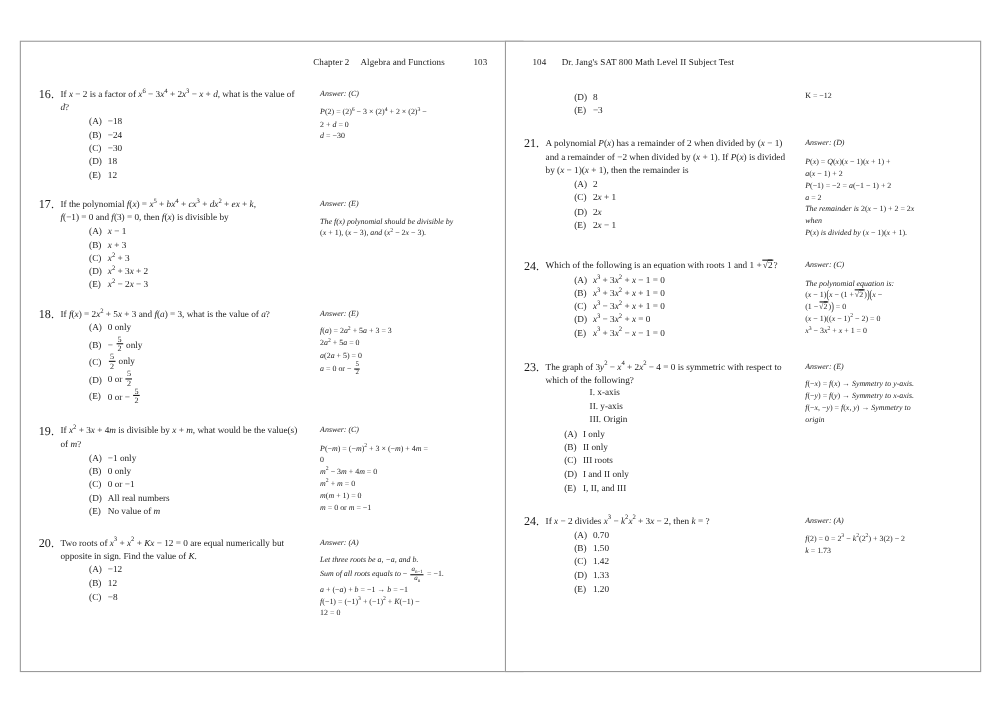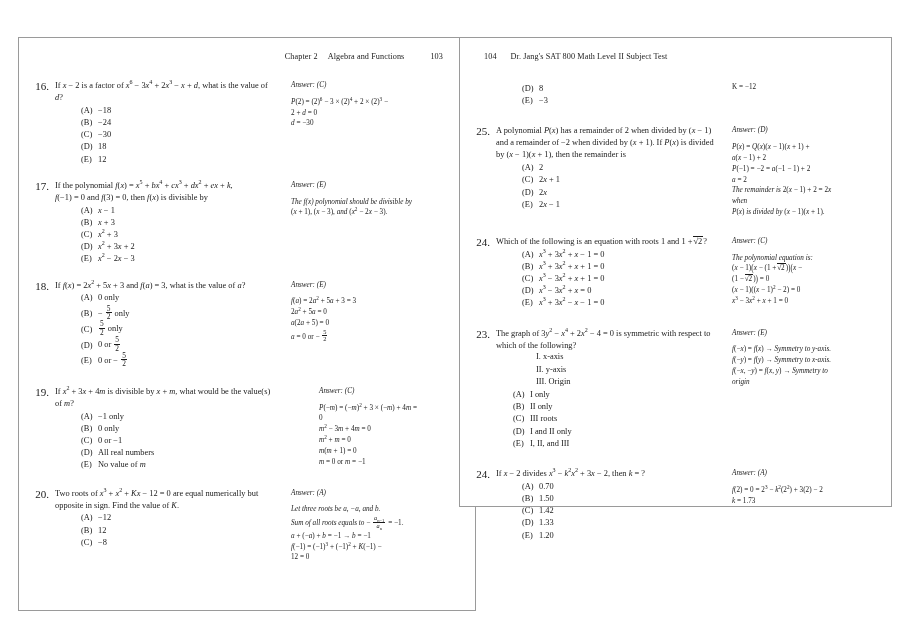--- a/index.html
+++ b/index.html
@@ -33,21 +33,21 @@
     top: 37px;
     width: 458px;
     height: 574px;
     padding: 14px 10px 10px 10px;
   }
   .page-right {
     position: absolute;
     left: 459px;
     top: 37px;
     width: 433px;
-    height: 470px;
+    height: 574px;
     padding: 14px 0 10px 10px;
   }
   .running-head {
     font-size: 8.2px;
     letter-spacing: 0.1px;
     margin-bottom: 16px;
     height: 12px;
     white-space: nowrap;
   }
   .rh-right {
@@ -224,21 +224,21 @@
       </div>
       <div class="qans">
         <div class="ans-head">Answer: (E)</div>
         <div class="ans-line"><i class="v">f</i>(<i class="v">a</i>) = 2<i class="v">a</i><sup>2</sup> + 5<i class="v">a</i> + 3 = 3</div>
         <div class="ans-line">2<i class="v">a</i><sup>2</sup> + 5<i class="v">a</i> = 0</div>
         <div class="ans-line"><i class="v">a</i>(2<i class="v">a</i> + 5) = 0</div>
         <div class="ans-line"><i class="v">a</i> = 0 or − <span class="frac"><span class="num">5</span><span class="den">2</span></span></div>
       </div>
     </div>
 
-    <div class="qblock" style="margin-top:18px;gap:28px;">
+    <div class="qblock" style="margin-top:18px;">
       <div class="qmain">
         <div class="qnum">19.</div>
         <div class="qtext">If <i class="v">x</i><sup>2</sup> + 3<i class="v">x</i> + 4<i class="v">m</i> is divisible by <i class="v">x</i> + <i class="v">m</i>, what would be the value(s) of <i class="v">m</i>?</div>
         <div class="choices">
           <div class="choice"><span class="lab">(A)</span>−1 only</div>
           <div class="choice"><span class="lab">(B)</span>0 only</div>
           <div class="choice"><span class="lab">(C)</span>0 or −1</div>
           <div class="choice"><span class="lab">(D)</span>All real numbers</div>
           <div class="choice"><span class="lab">(E)</span>No value of <i class="v">m</i></div>
         </div>
@@ -289,21 +289,21 @@
           <div class="choice"><span class="lab">(E)</span><span>−3</span></div>
         </div>
       </div>
       <div class="qans">
         <div class="ans-line">K = −12</div>
       </div>
     </div>
 
     <div class="qblock" style="margin-top:18px;">
       <div class="qmain">
-        <div class="qnum">25.</div>
+        <div class="qnum">21.</div>
         <div class="qtext">A polynomial <i class="v">P</i>(<i class="v">x</i>) has a remainder of 2 when divided by (<i class="v">x</i> − 1) and a remainder of −2 when divided by (<i class="v">x</i> + 1). If <i class="v">P</i>(<i class="v">x</i>) is divided by (<i class="v">x</i> − 1)(<i class="v">x</i> + 1), then the remainder is</div>
         <div class="choices">
           <div class="choice"><span class="lab">(A)</span>2</div>
           <div class="choice"><span class="lab">(C)</span>2<i class="v">x</i> + 1</div>
           <div class="choice"><span class="lab">(D)</span>2<i class="v">x</i></div>
           <div class="choice"><span class="lab">(E)</span>2<i class="v">x</i> − 1</div>
         </div>
       </div>
       <div class="qans">
         <div class="ans-head">Answer: (D)</div>

